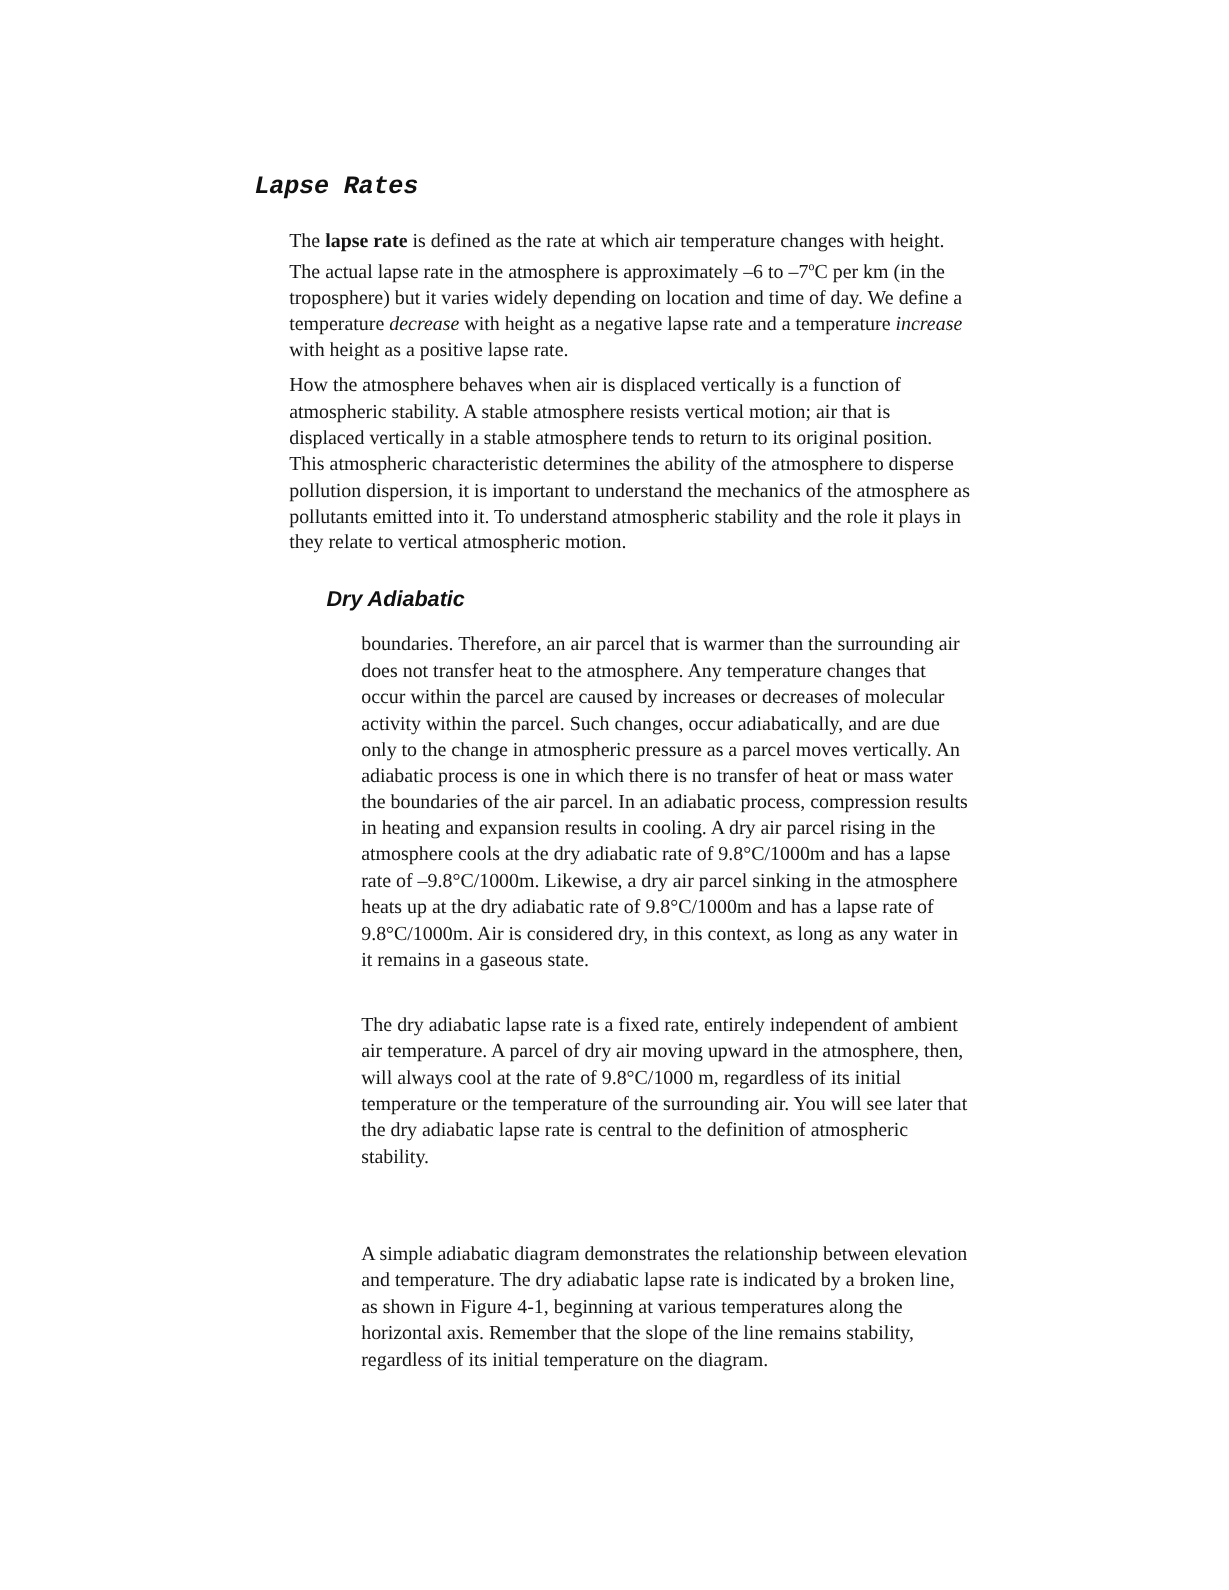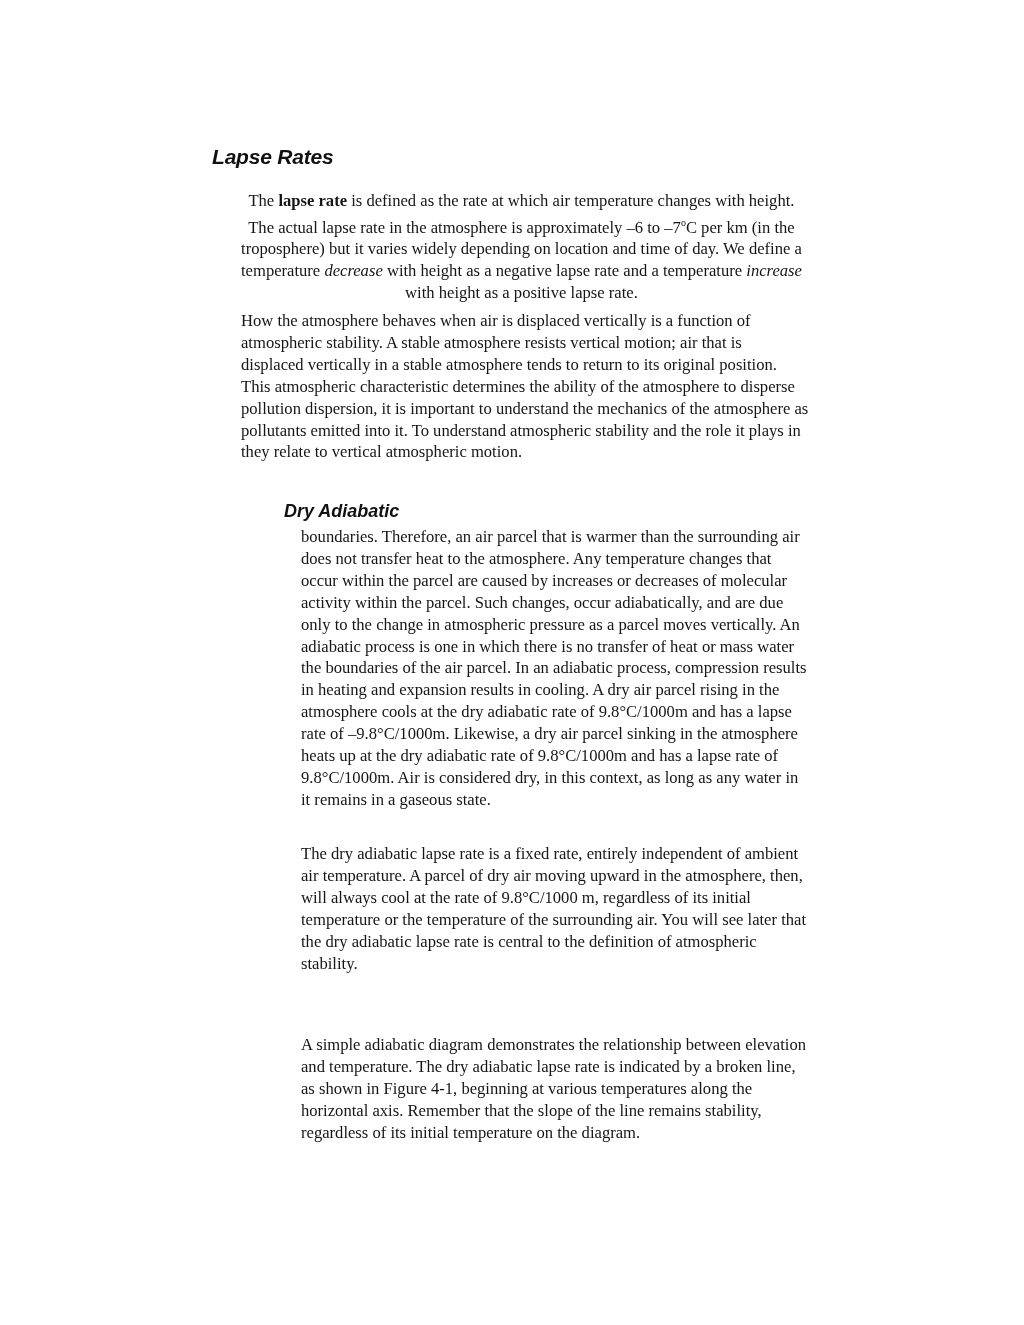--- a/index.html
+++ b/index.html
@@ -1,34 +1,34 @@
 <!DOCTYPE html>
 <html><head>
   <meta charset="utf-8">
   <style>
     html, body { margin: 0; padding: 0; background: #ffffff; }
     body { width: 1024px; height: 1325px; position: relative; overflow: hidden; color: #111; }
     .page { position: absolute; left: 0; top: 0; width: 1024px; height: 1325px; background: #fff; }
     h1.h-main {
       position: absolute; left: 212px; top: 145px; margin: 0;
-      font-family: Liberation Sans, sans-serif; font-weight: bold; font-style: italic;
+      font-family: Liberation Mono, monospace; font-weight: bold; font-style: italic;
       font-size: 21px; letter-spacing: -0.2px; color: #111;
     }
     h2.h-sub {
-      position: absolute; left: 272px; top: 489px; margin: 12px;
+      position: absolute; left: 272px; top: 489px; margin: 0;
       font-family: "Liberation Sans", sans-serif; font-weight: bold; font-style: italic;
       font-size: 18px; color: #111;
     }
     .para {
       position: absolute; margin: 0;
       font-family: "Liberation Serif", serif; font-size: 16.6px; line-height: 21.9px;
       color: #151515; white-space: nowrap;
     }
     .line { display: block; }
-    .p1 { left: 241px; top: 190px; text-align: center; }
+    .p1 { left: 241px; top: 190px; }
     .p2 { left: 241px; top: 310px; }
     .p3 { left: 301px; top: 526px; }
     .p4 { left: 301px; top: 843px; }
     .p5 { left: 301px; top: 1034px; }
     b { font-weight: bold; }
     i { }
   </style>
 </head>
 <body>
 

